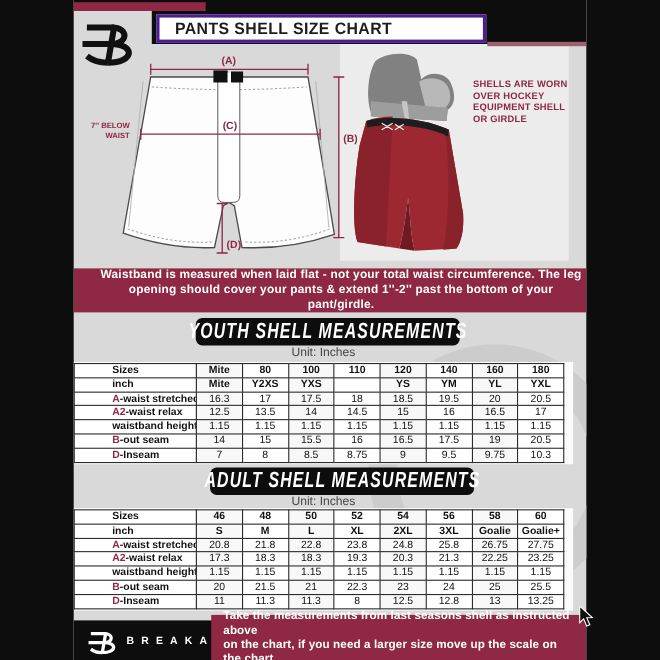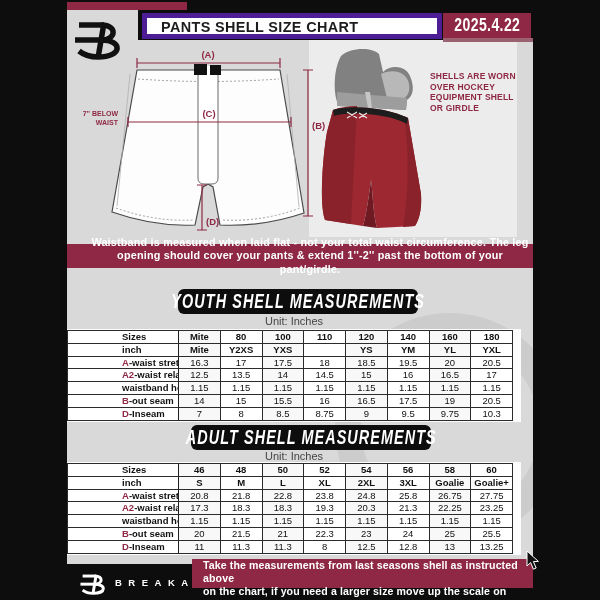--- a/index.html
+++ b/index.html
@@ -11,42 +11,42 @@
 
   
   .watermark{left:268px;top:313px;width:230px;height:230px;border:26px solid #cccccc;border-radius:50%;z-index:0;}
 
   
   .topstrip-black{left:0;top:0;width:466px;height:10px;background:#0d0d0d;z-index:2;}
   .topstrip-maroon{left:0;top:2px;width:120px;height:8px;background:#8e2844;z-index:3;}
 
   
   .header-bar{left:71px;top:10px;width:395px;height:30px;background:#0d0d0d;z-index:2;}
-  .title-box{left:75px;top:13px;width:300px;height:26px;background:#fff;border:5px solid #4c1d95;z-index:3;
+  .title-box{left:75px;top:13px;width:300px;height:26px;background:#fff;border:3px solid #4c1d95;z-index:3;
              display:flex;align-items:center;padding-left:14px;}
   .title-box span{font-size:15px;font-weight:bold;color:#1c1c1c;letter-spacing:0.4px;
                   display:inline-block;transform:scaleX(0.96);transform-origin:left center;}
   .date-box{left:376px;top:13px;width:88px;height:25px;background:#8e2844;z-index:4;
             display:flex;align-items:center;justify-content:center;}
   .date-box span{color:#fff;font-size:18px;font-weight:bold;display:inline-block;
                  transform:scaleX(0.78);transform-origin:center;letter-spacing:0.5px;}
   .date-shadow{left:376px;top:38px;width:90px;height:4px;background:#9c6170;z-index:4;}
   .logo-hdr{left:6px;top:12px;width:54px;height:48px;z-index:3;}
 
   
   .photo-panel{left:242px;top:40px;width:208px;height:197px;background:#ececec;z-index:1;}
   .photo-svg{position:absolute;left:2px;top:4px;}
   .photo-note{position:absolute;left:121px;top:31px;color:#8e2844;font-size:8.5px;font-weight:bold;
               line-height:10.5px;letter-spacing:0.2px;}
 
   
   .diagram-svg{left:0;top:44px;z-index:1;}
 
   
-  .mid-banner{left:0;top:244px;width:466px;height:24px;background:#8e2844;z-index:2;
+  .mid-banner{left:0;top:244px;width:466px;height:40px;background:#8e2844;z-index:2;
               display:flex;align-items:center;justify-content:center;padding-left:20px;}
   .mid-banner .txt{color:#fff;font-size:10.8px;font-weight:bold;text-align:center;line-height:13.4px;letter-spacing:0.2px;}
 
   
   .section-banner{width:240px;height:25px;background:#0d0d0d;border-radius:6px;z-index:2;
                   display:flex;align-items:center;justify-content:center;font-style:italic;}
   .section-banner span{color:#fff;font-size:20px;font-weight:bold;letter-spacing:1.5px;white-space:nowrap;
                        display:inline-block;transform:scaleX(0.72);transform-origin:center;}
   .youth-banner{left:111px;top:289px;}
   .adult-banner{left:124px;top:425px;}
@@ -55,31 +55,31 @@
   .unit-adult{left:0;top:450px;}
 
   
   .table-panel{width:454px;height:93px;background:#fcfcfc;z-index:1;padding:1px 0 0 0;}
   .panel-youth{left:0;top:329px;}
   .panel-adult{left:0;top:462px;}
   table.shell{border-collapse:collapse;table-layout:fixed;width:446px;border:1.5px solid #1f1f1f;}
   table.shell td{border:1px solid #2b2b2b;height:11.8px;line-height:11.8px;font-size:9.5px;
                  text-align:center;padding:0;white-space:nowrap;overflow:hidden;color:#111;background:#fff;}
   table.shell col.c-lbl{width:111px;}
-  table.shell td.lbl{text-align:left;padding-left:54px;font-weight:bold;border-right:1.5px solid #1f1f1f;}
+  table.shell td.lbl{text-align:left;padding-left:34px;font-weight:bold;border-right:1.5px solid #1f1f1f;}
   table.shell tr.hdr td{font-weight:bold;}
   table.shell td.val:nth-child(even){background:#f8f8f8;}
   .pfx{color:#8e2844;}
 
   
   .footer-bar{left:0;top:564px;width:466px;height:36px;background:#0d0d0d;z-index:2;
               display:flex;align-items:center;}
   .footer-brand{color:#fff;font-size:9.5px;font-weight:bold;letter-spacing:6.5px;margin-left:6px;}
-  .footer-note{left:125px;top:559px;width:341px;height:29px;background:#8e2844;z-index:3;
-               display:flex;align-items:flex-start;}
+  .footer-note{left:125px;top:559px;width:341px;height:41px;background:#8e2844;z-index:3;
+               display:flex;align-items:center;}
   .footer-note .txt{color:#fff;font-size:10.6px;font-weight:bold;line-height:13px;padding:0 8px 0 11px;letter-spacing:0.1px;}
 
   .cursor{left:526px;top:551px;z-index:9;}
 </style>
 </head>
 <body>
 
 <div class="page">
   <div class="content">
 
@@ -94,23 +94,20 @@
         <path d="M6 13 H31"></path>
         <path d="M29 13 C44 13 44 28 28 28"></path>
         <path d="M2 28 H28"></path>
         <path d="M28 28 C50 28 50 45 25 45"></path>
         <path d="M25 45 C17 45 11 43 6 39"></path>
         <path d="M31 11 L25 46"></path>
       </g>
     </svg>
     <div class="abs title-box">
       <span>PANTS SHELL SIZE CHART</span>
-    </div>
-    <div class="abs date-box">
-      <span>2025.4.22</span>
     </div>
     <div class="abs date-shadow"></div>
 
     <div class="abs photo-panel">
       <svg class="photo-svg" width="125" height="190" viewBox="0 0 125 190">
 
         <path d="M30 12 C38 4 60 2 68 10 L72 28 C80 20 95 22 99 32 C104 44 102 52 96 56 L95 66 L28 62 C22 52 22 26 30 12 Z" fill="#818181"></path>
         <path d="M70 30 C82 24 96 28 98 40 C100 50 94 56 86 57 L76 54 Z" fill="#b8b8b8"></path>
         <path d="M26 48 L96 54 L95 66 L26 62 Z" fill="#9d9d9d"></path>
         <path d="M54 48 l3 16 l4 0 l-2 -16 Z" fill="#c6c6c6"></path>

